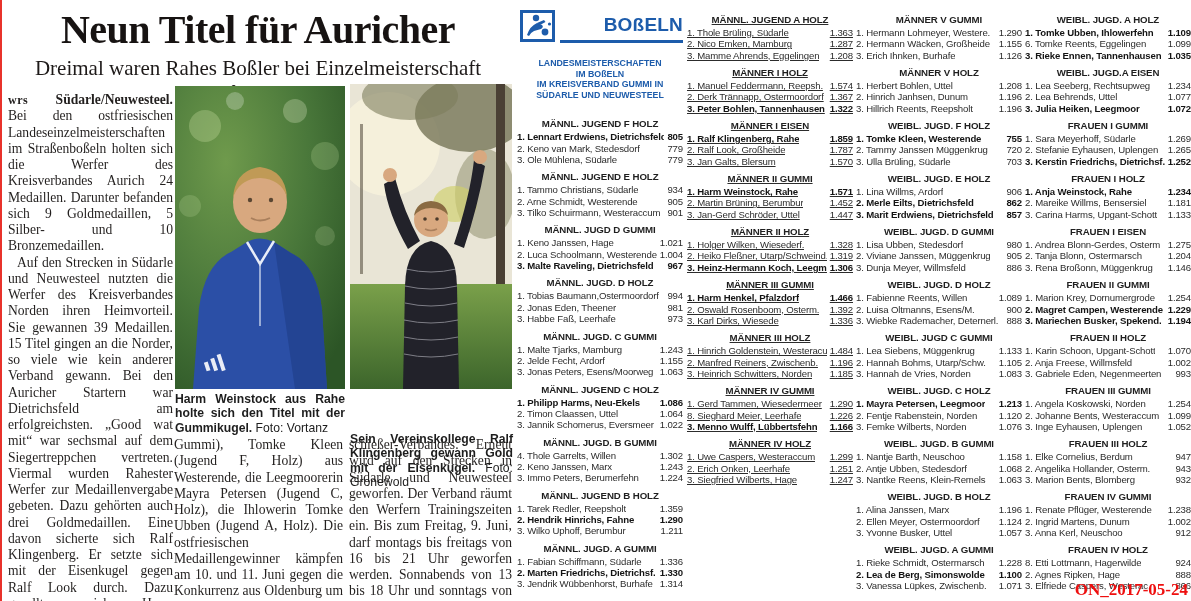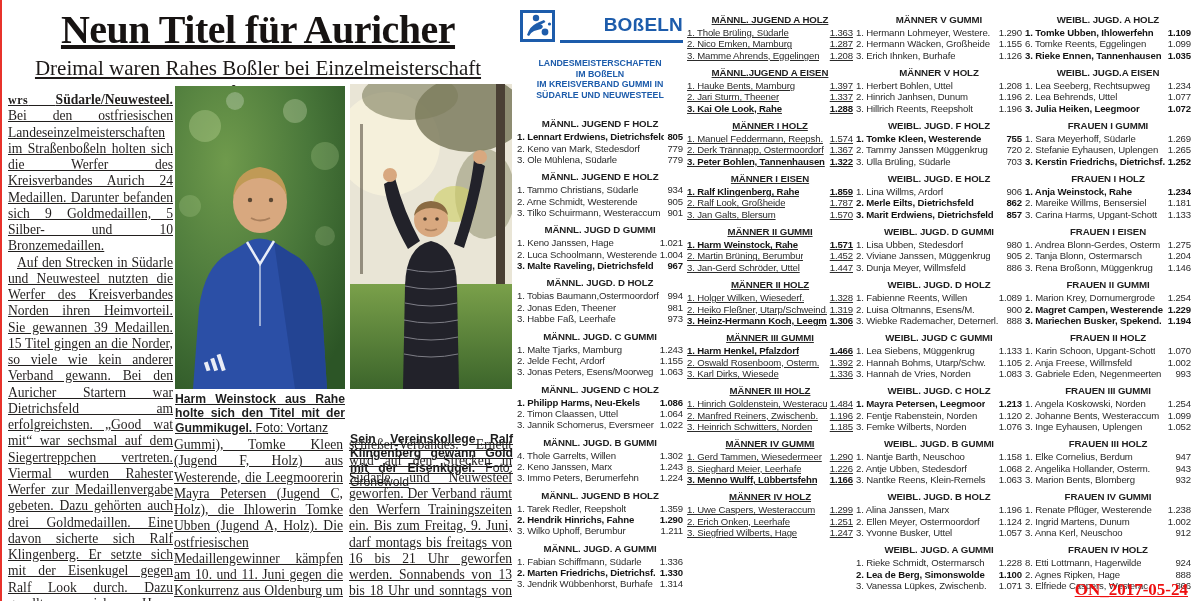--- a/index.html
+++ b/index.html
@@ -1,18 +1,18 @@
 <!DOCTYPE html>
 <html lang="de"><head>
 <meta charset="utf-8">
 <style>
   html,body{margin:0;padding:0;background:#ffffff;}
   #page{position:relative;width:1191px;height:601px;background:#fff;overflow:hidden;
         font-family:"Liberation Serif",serif;color:#1c1c1c;}
-  .abs{position:absolute;text-decoration:underline;}
+  .abs{position:absolute;}
   #edge-line{left:0;top:0;width:2px;height:601px;background:#e8322b;}
 
   
   #headline{left:4px;top:6px;width:508px;text-align:center;font-size:40px;font-weight:bold;
             letter-spacing:-0.5px;color:#171312;}
   #subheadline{left:4px;top:56px;width:508px;text-align:center;font-size:21px;color:#1e1a19;}
   .bodycol{font-size:13.6px;line-height:16.25px;text-align:justify;color:#221f1e;}
   #col1{left:8px;top:92px;width:165px;height:506px;}
   #col2{left:174px;top:437px;width:169px;height:162px;}
   #col3{left:349px;top:437px;width:163px;height:162px;}
@@ -322,35 +322,20 @@
           <div class="rentry">
             <span class="who">2. Nico Emken, Mamburg</span>
             <span class="score">1.287</span>
           </div>
           <div class="rentry">
             <span class="who">3. Mamme Ahrends, Eggelingen</span>
             <span class="score">1.208</span>
           </div>
         </div>
         <div class="rgroup">
-          <div class="rtitle">MÄNNL.JUGEND A EISEN</div>
-          <div class="rentry">
-            <span class="who">1. Hauke Bents, Mamburg</span>
-            <span class="score">1.397</span>
-          </div>
-          <div class="rentry">
-            <span class="who">2. Jari Sturm, Theener</span>
-            <span class="score">1.337</span>
-          </div>
-          <div class="rentry b">
-            <span class="who">3. Kai Ole Look, Rahe</span>
-            <span class="score">1.288</span>
-          </div>
-        </div>
-        <div class="rgroup">
           <div class="rtitle">MÄNNER I HOLZ</div>
           <div class="rentry">
             <span class="who">1. Manuel Feddermann, Reepsh.</span>
             <span class="score">1.574</span>
           </div>
           <div class="rentry">
             <span class="who">2. Derk Trännapp, Ostermoordorf</span>
             <span class="score">1.367</span>
           </div>
           <div class="rentry b">

